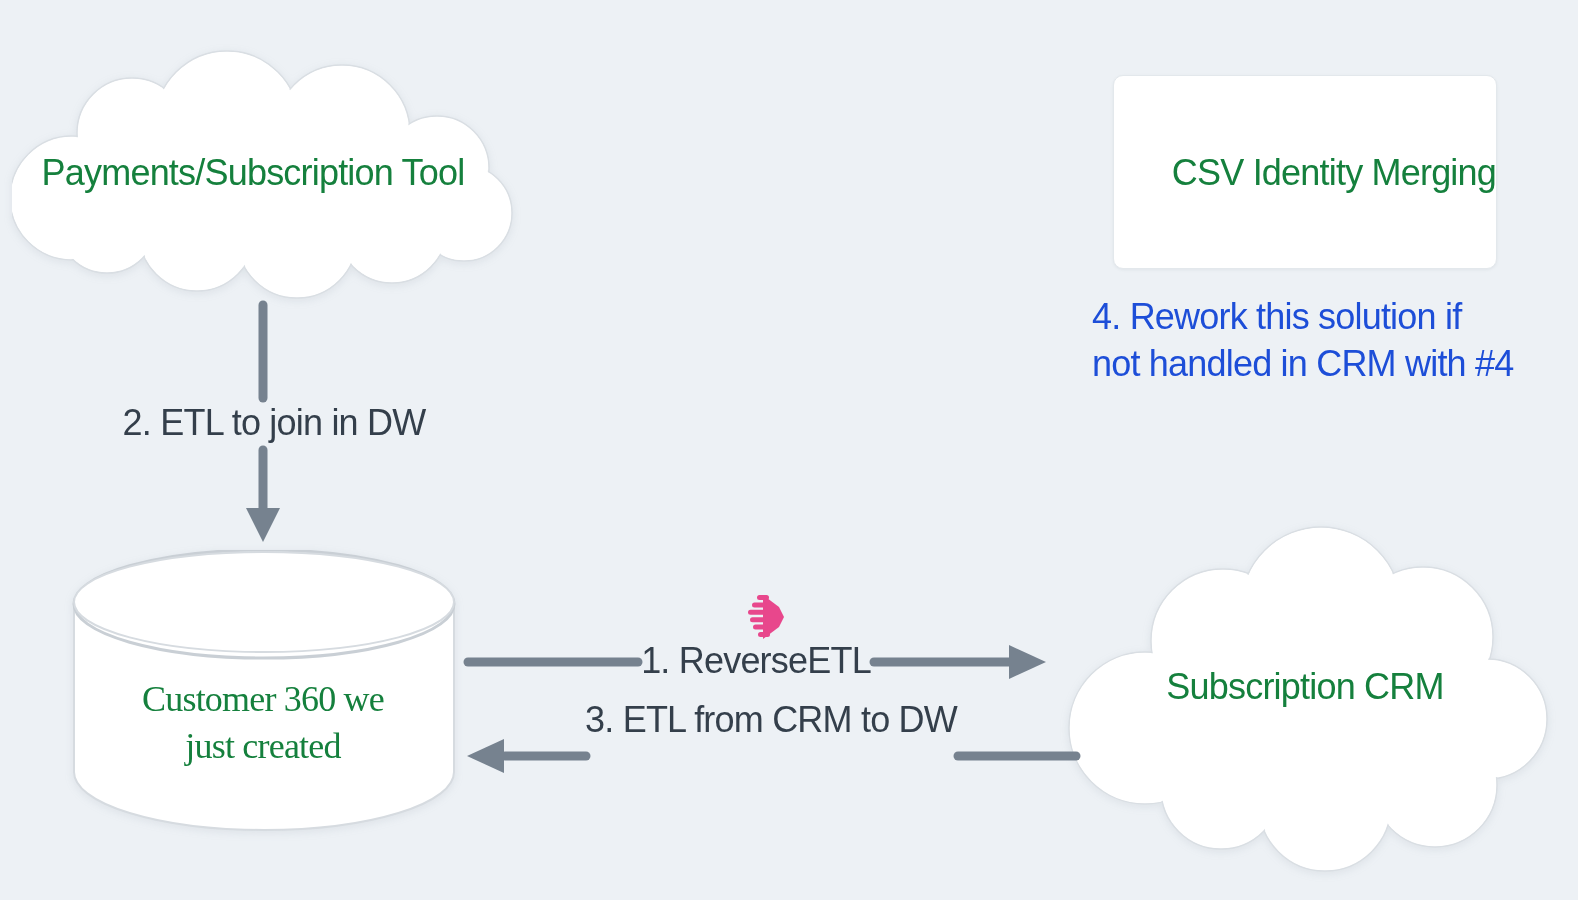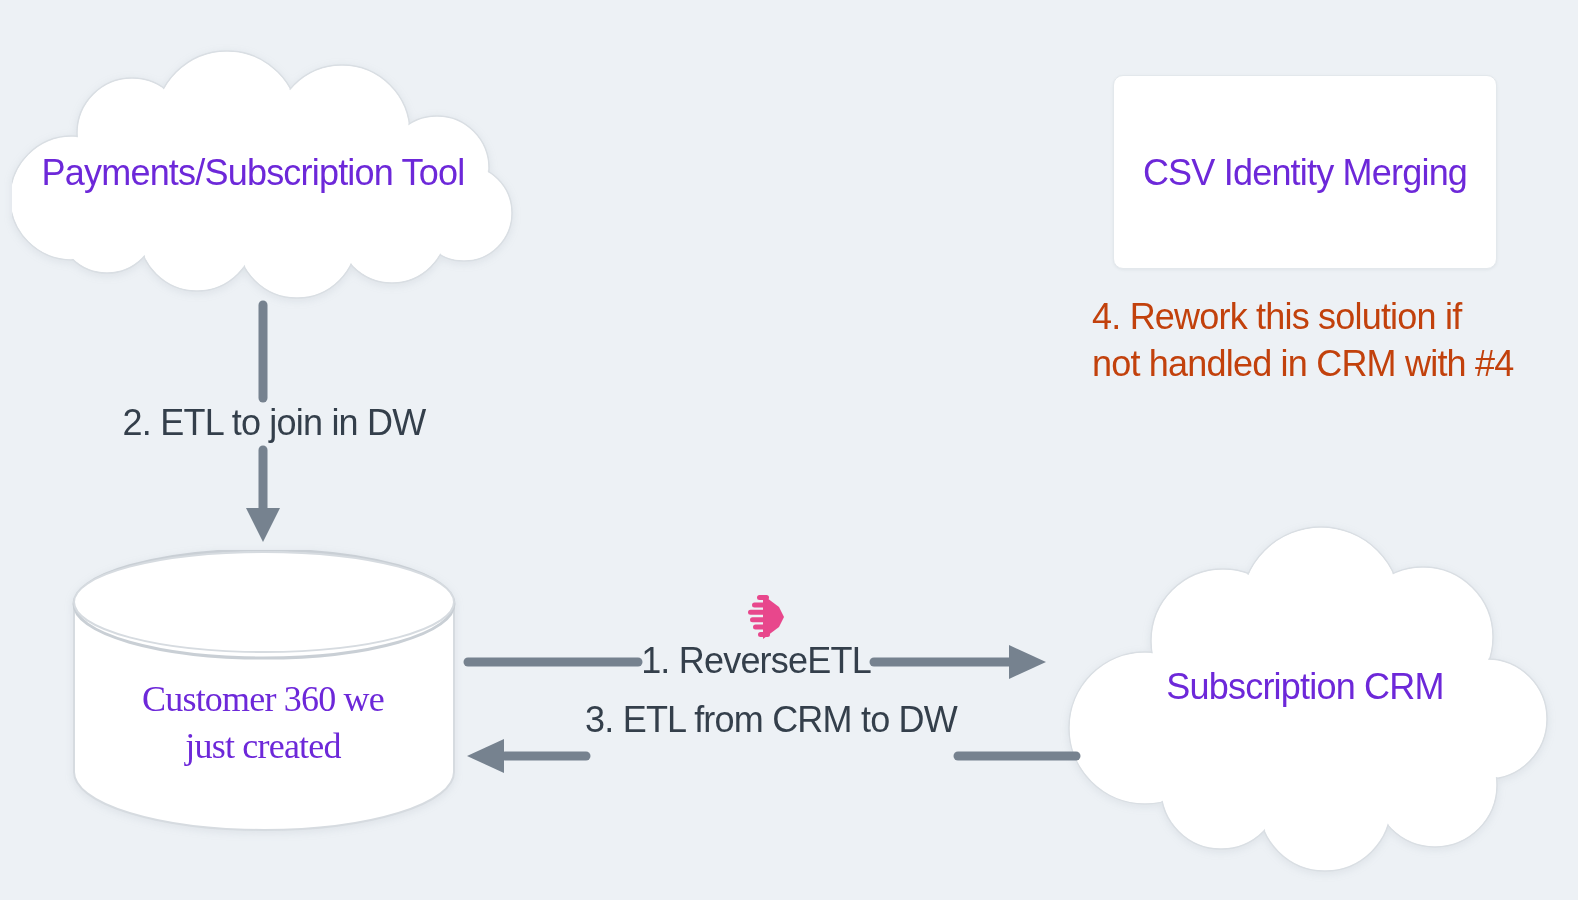--- a/index.html
+++ b/index.html
@@ -13,21 +13,21 @@
     height: 900px;
     background: #EDF1F5;
     overflow: hidden;
   }
   .shape-svg {
     position: absolute;
     filter: drop-shadow(0 2px 4px rgba(110,125,140,0.12));
   }
   .node-label {
     position: absolute;
-    color: #6d28d9;
+    color: #15803d;
     font-size: 36px;
     letter-spacing: -0.8px;
     white-space: nowrap;
     transform: translate(-50%, -50%);
     text-align: center;
     z-index: 5;
     line-height: 47px;
   }
   .edge-label {
     position: absolute;
@@ -35,40 +35,40 @@
     font-size: 36px;
     letter-spacing: -0.8px;
     white-space: nowrap;
     transform: translate(-50%, -50%);
     z-index: 5;
   }
   .note-label {
     position: absolute;
     left: 1092px;
     top: 293px;
-    color: #c2410c;
+    color: #1d4ed8;
     font-size: 36px;
     letter-spacing: -0.8px;
     line-height: 47px;
     white-space: nowrap;
     z-index: 5;
   }
   .card {
     position: absolute;
     left: 1113px;
     top: 75px;
     width: 382px;
     height: 192px;
     background: #FFFFFF;
     border: 1px solid #E3E8EC;
     border-radius: 10px;
     box-shadow: 0 1px 3px rgba(110,125,140,0.10);
     display: flex;
     align-items: center;
-    justify-content: center;
+    justify-content: flex-end;
     z-index: 2;
   }
   .card .node-label {
     position: static;
     transform: none;
   }
   #cloud-a { left: 12px; top: 48px; width: 502px; height: 252px; z-index: 1; }
   #cloud-b { left: 1063px; top: 523px; width: 487px; height: 352px; z-index: 1; }
   #cylinder { left: 70px; top: 550px; width: 388px; height: 300px; z-index: 1; }
   #arrows { position: absolute; left: 0; top: 0; z-index: 3; pointer-events: none; }

